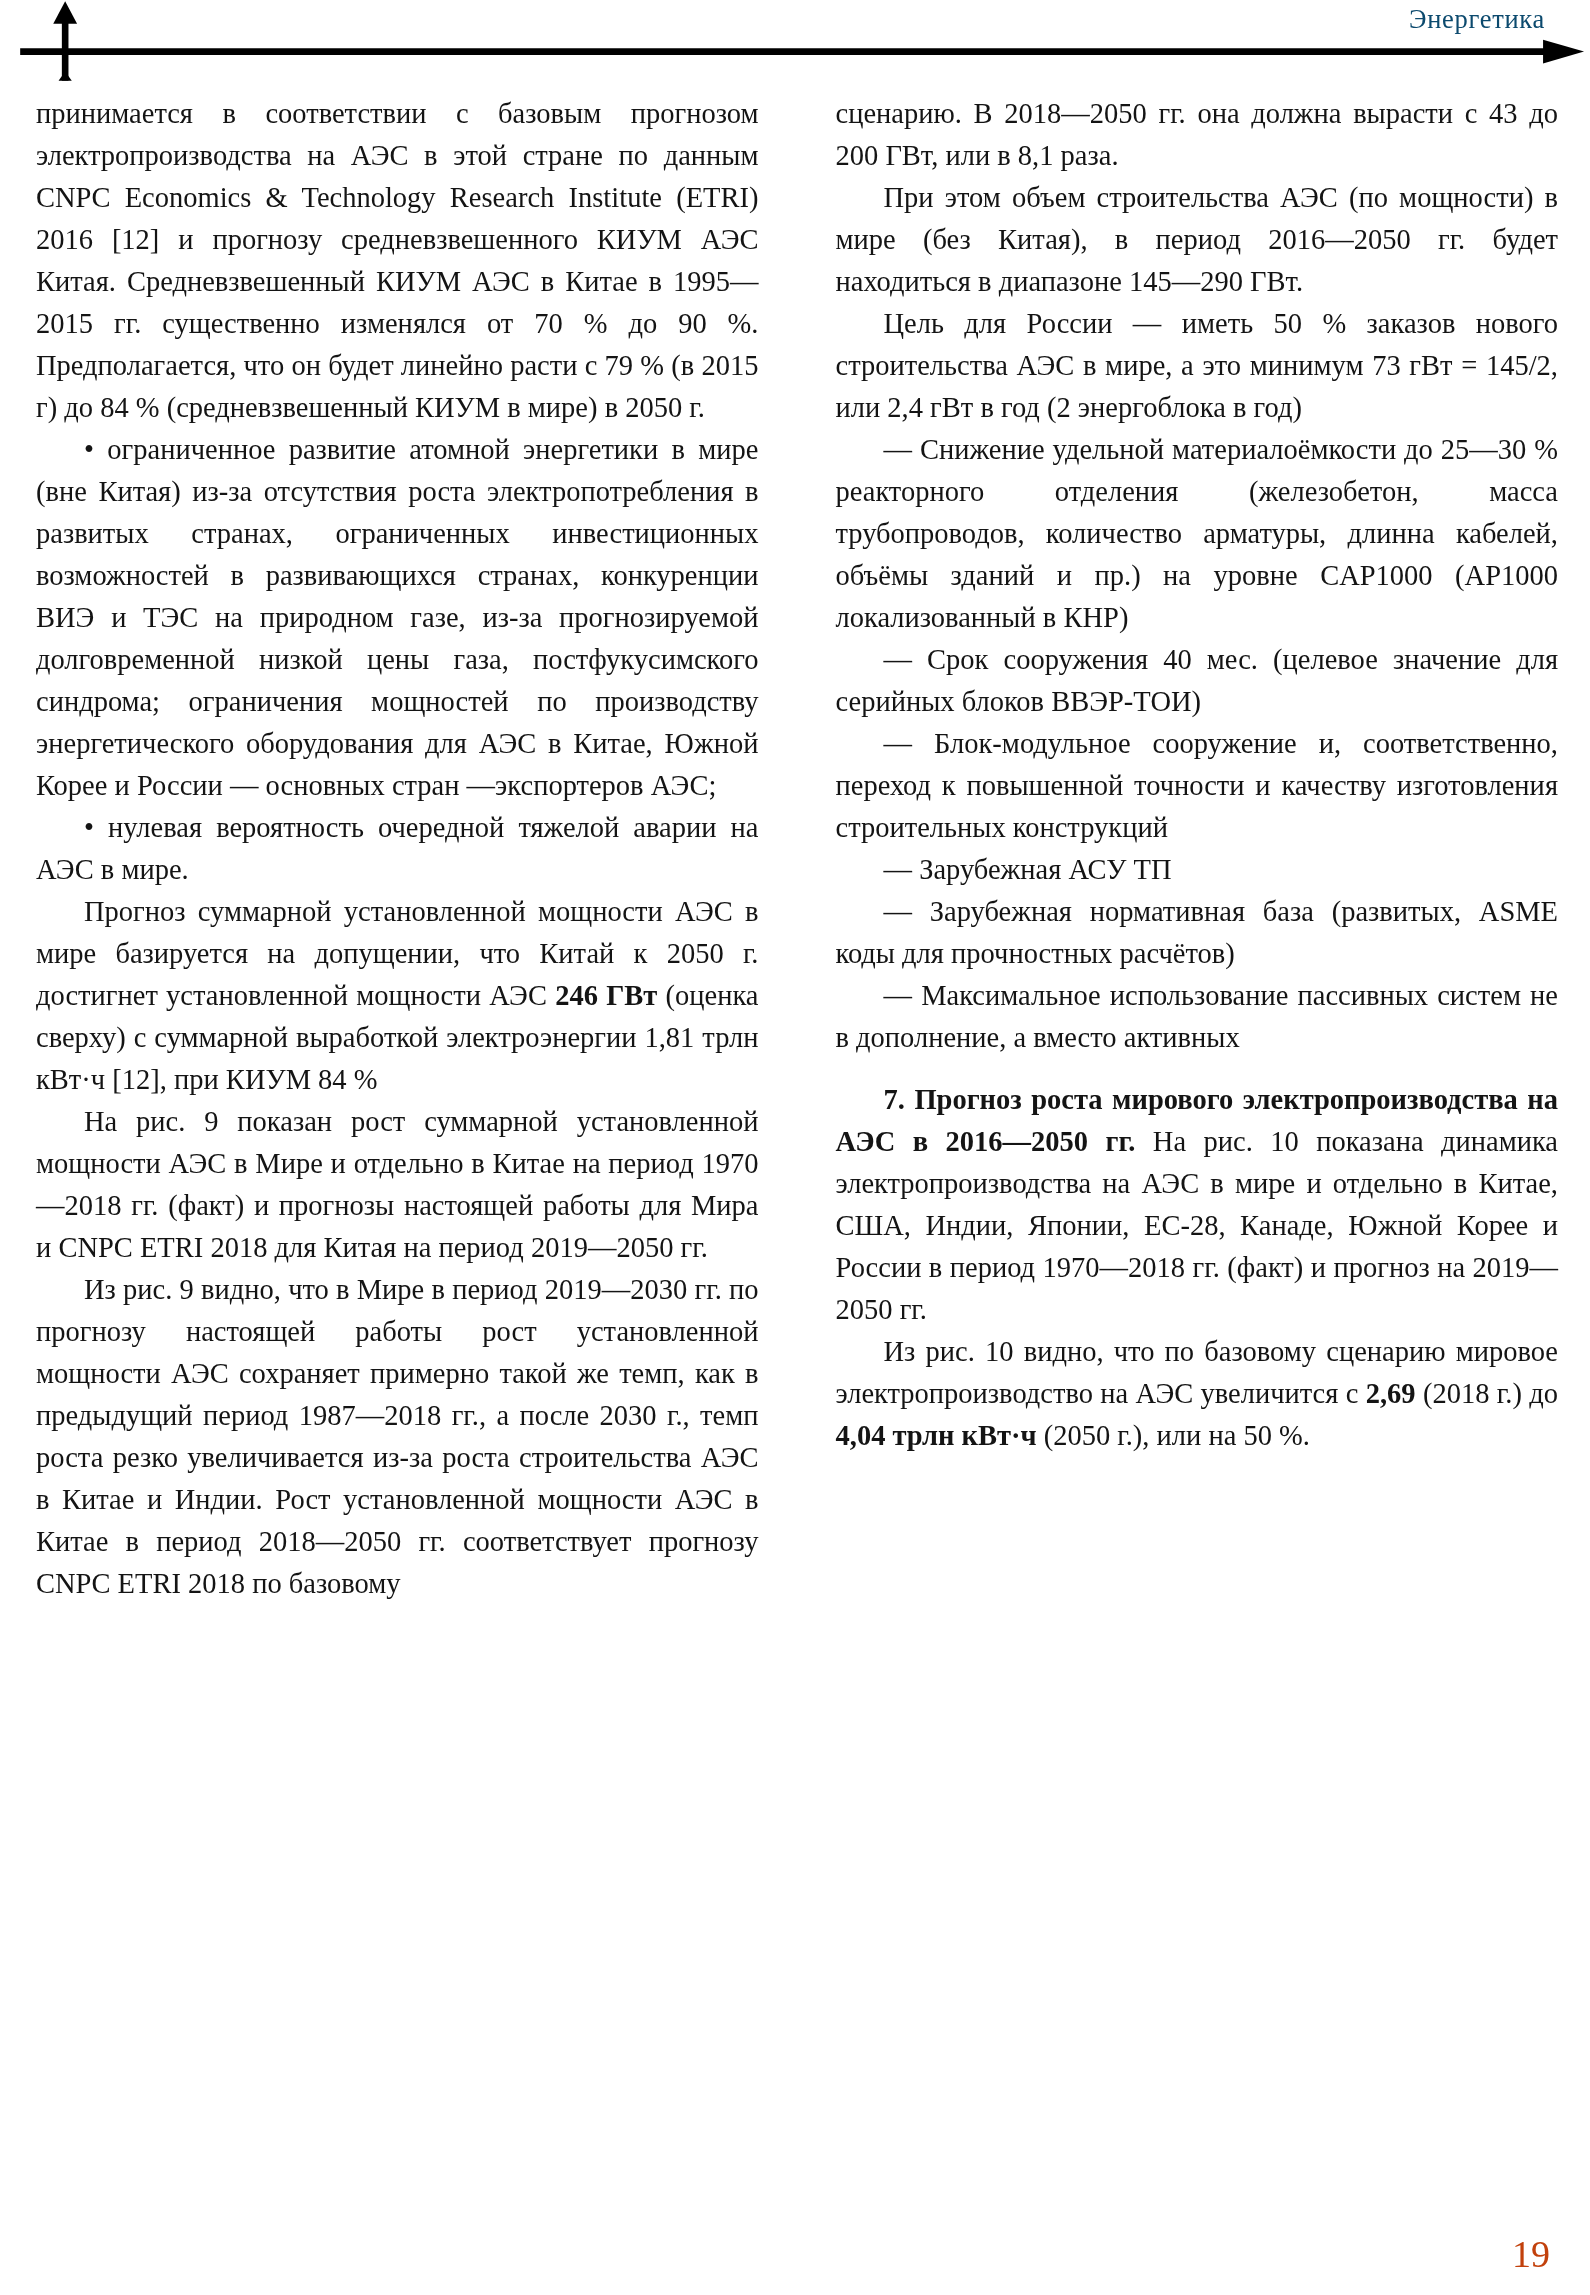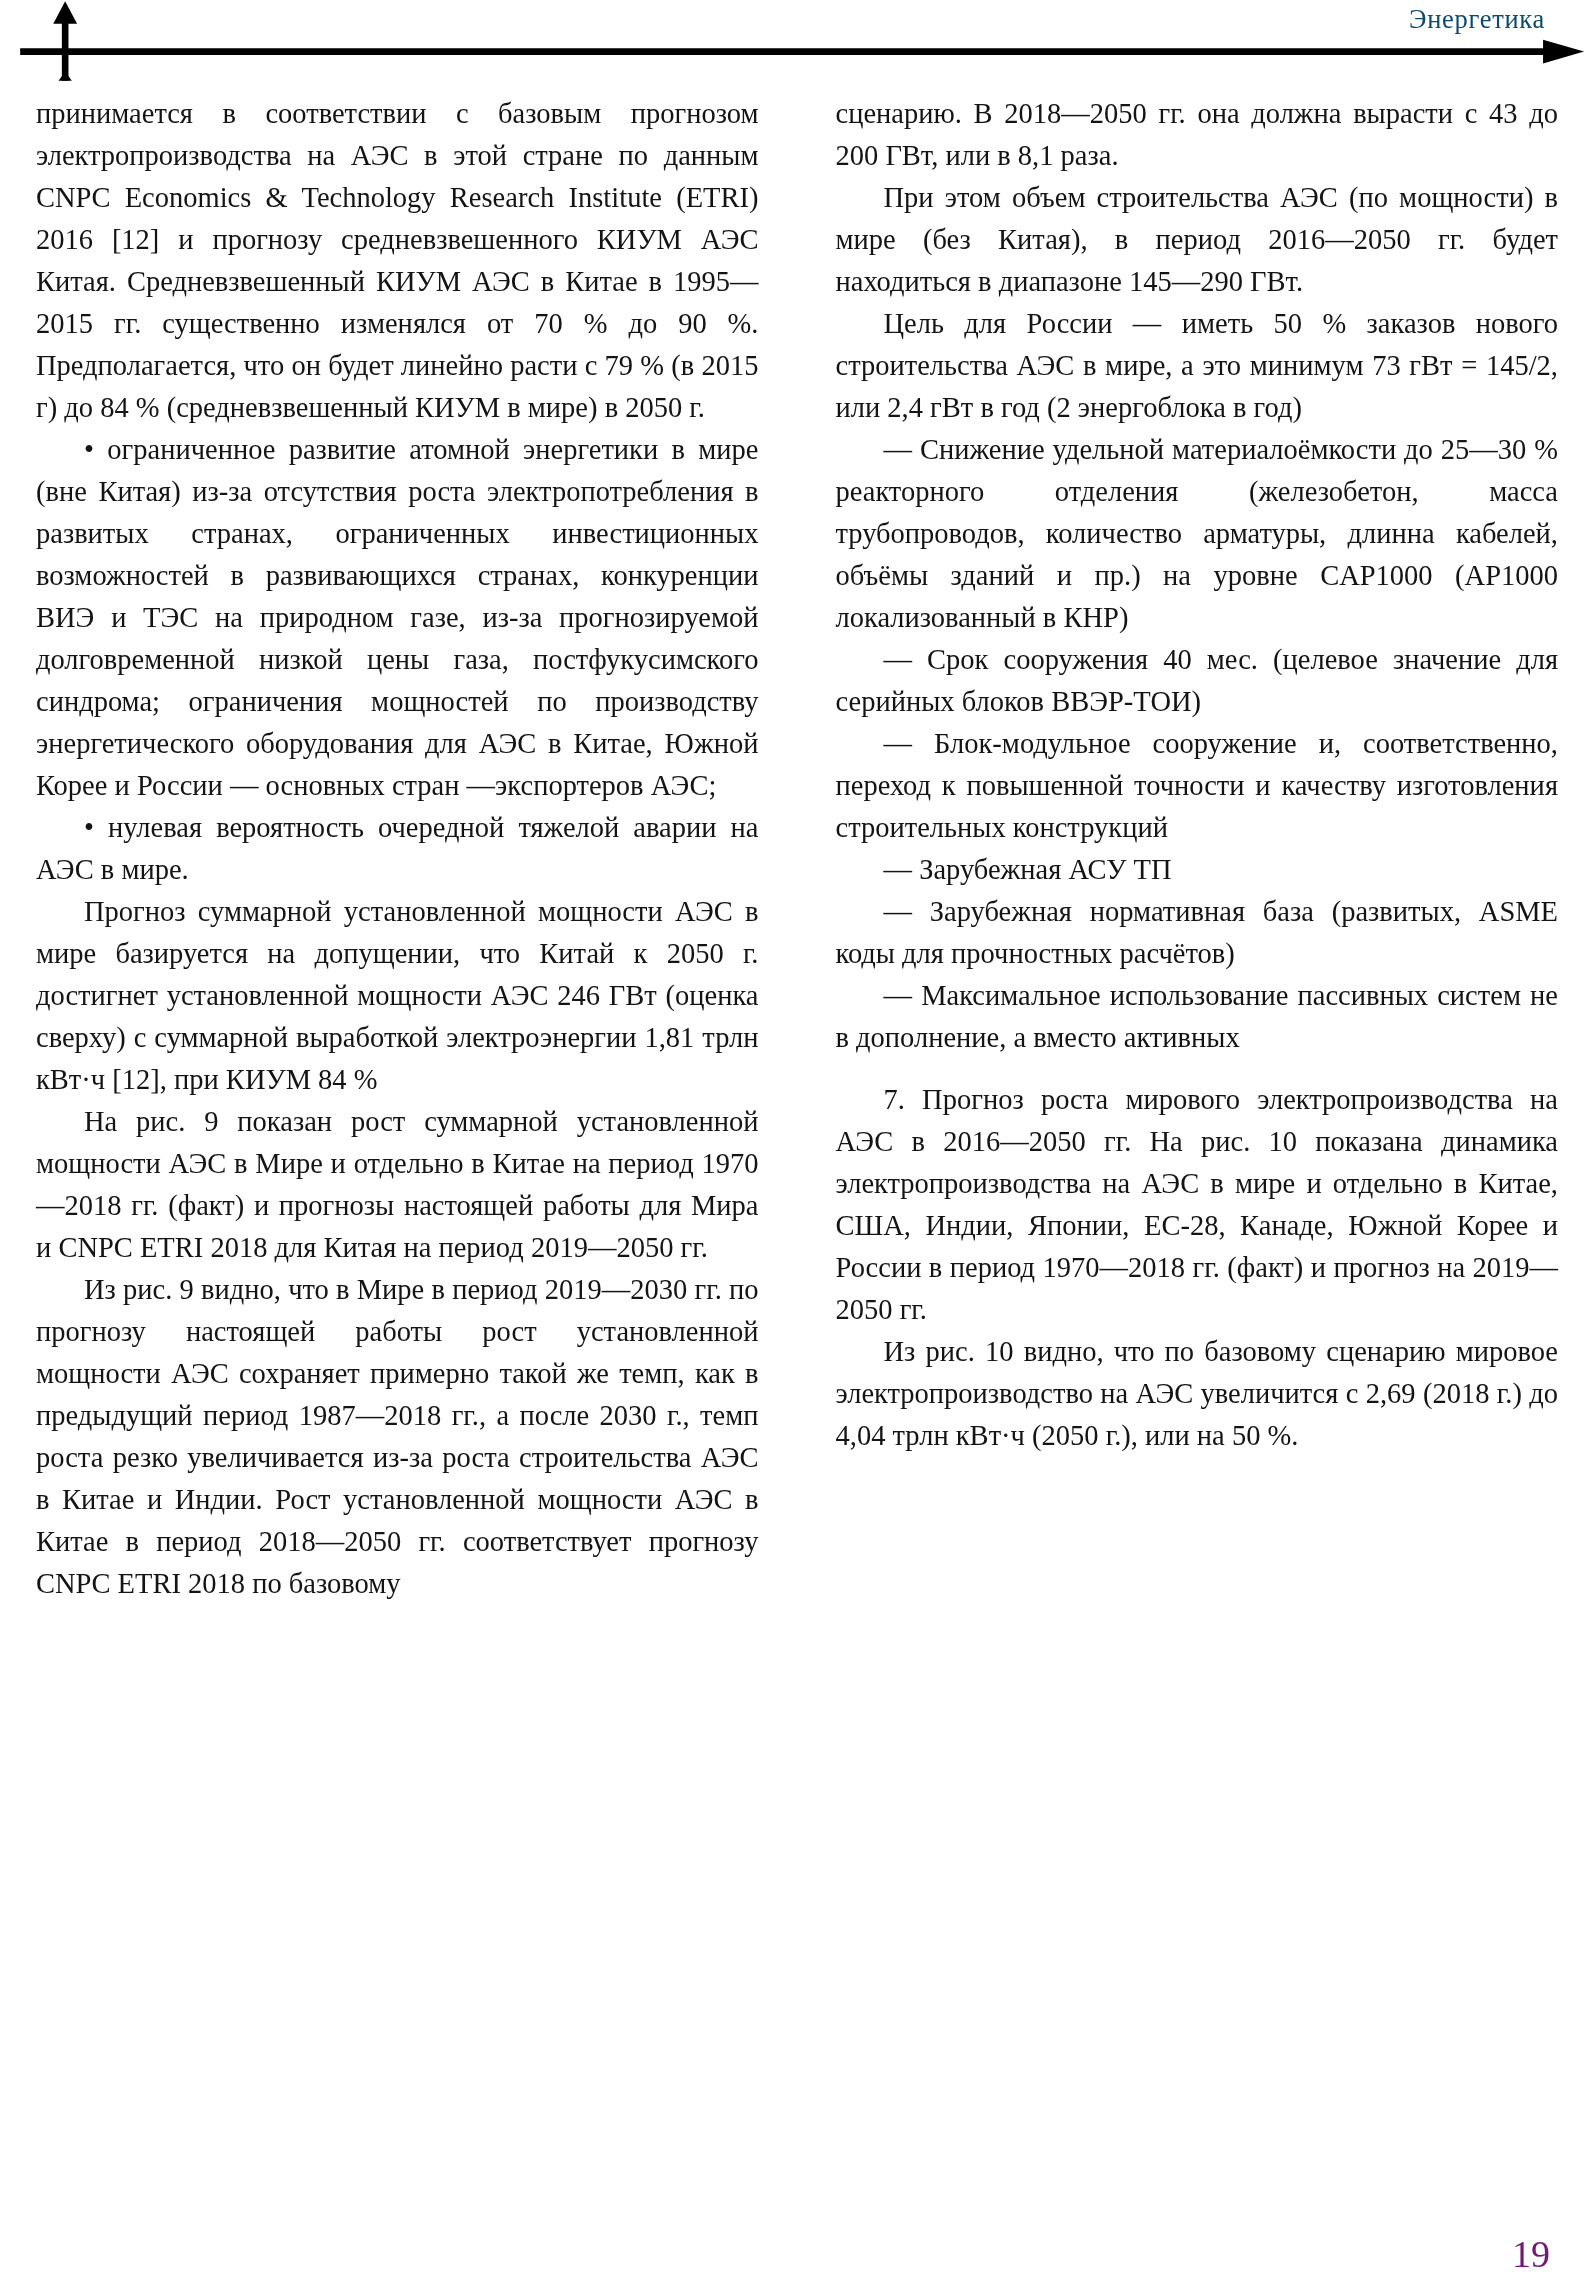--- a/index.html
+++ b/index.html
@@ -42,29 +42,29 @@
   .col {
     flex: 1 1 0;
     font-size: 28.5px;
     line-height: 42px;
     text-align: justify;
     text-justify: inter-word;
   }
   .para { margin: 0; }
   .para.indent { text-indent: 48px; }
   .para.space-before { margin-top: 20px; }
-  .bold { font-weight: normal; }
+  .bold { font-weight: bold; }
 
   
   .page-number {
     position: absolute;
     right: 41px;
     bottom: 18.6px;
     font-size: 38px;
-    color: #701a75;
+    color: #c2410c;
   }
 </style>
 </head>
 <body>
 
 <div class="page-header">
   <svg class="header-svg" width="1591" height="86" viewBox="0 0 2400 130">
 
     <line x1="28" y1="78" x2="2338" y2="78" stroke="#000" stroke-width="10"></line>
     <polygon points="2330,60 2392,78 2330,96" fill="#000"></polygon>

